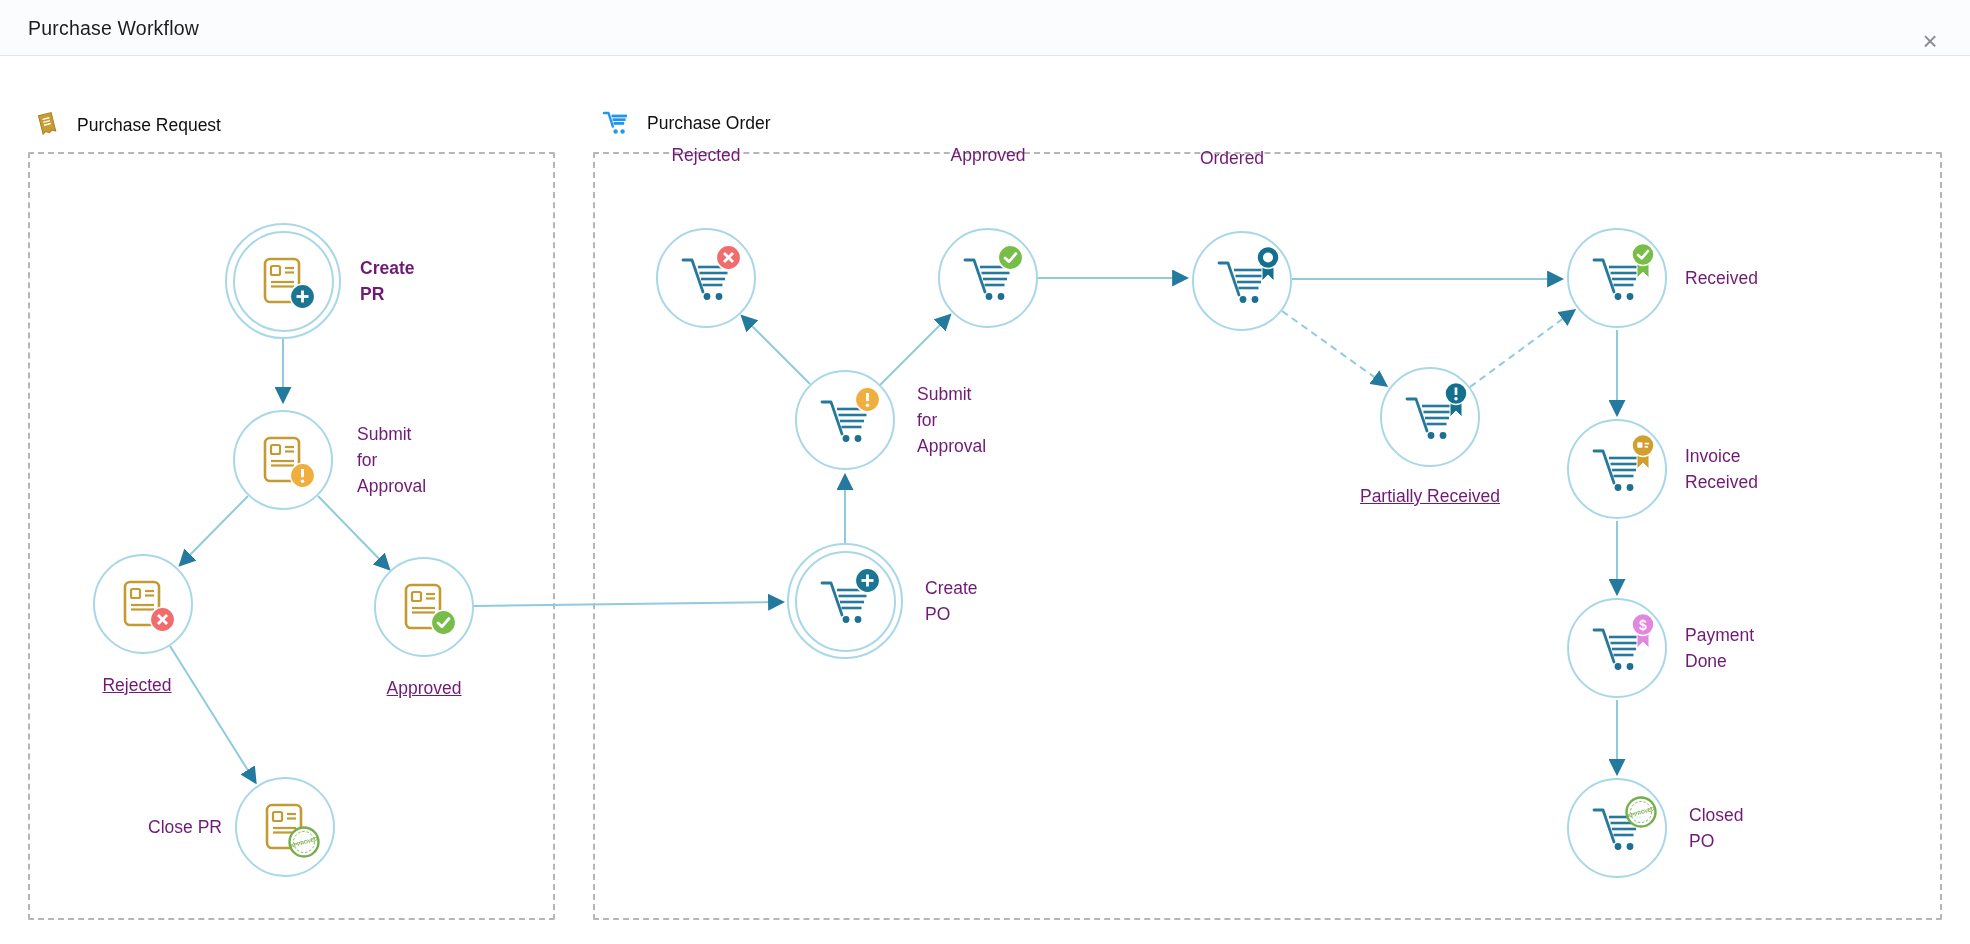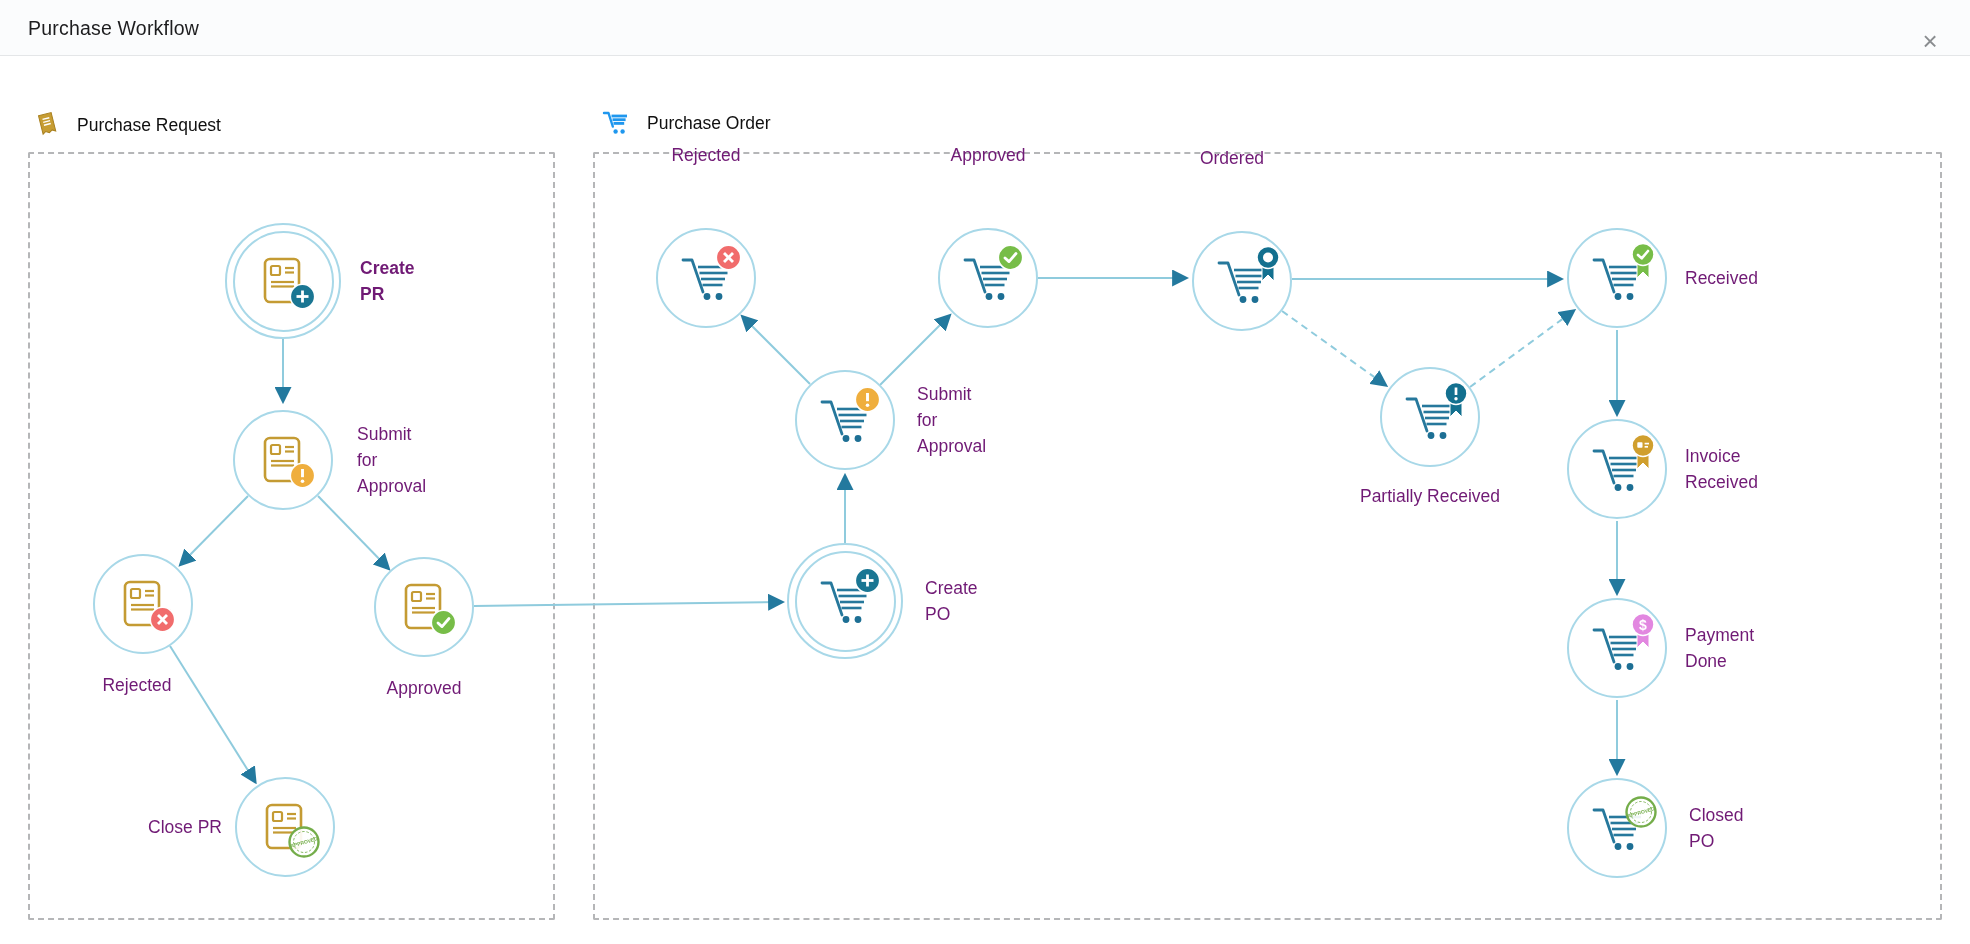--- a/index.html
+++ b/index.html
@@ -53,21 +53,21 @@
   .ring .circle { width:101px; height:101px; }
   .icon-wrap { position:relative; width:56px; height:52px; display:flex; align-items:center; justify-content:center; }
   .doc-wrap { width:46px; height:50px; }
   .badge { position:absolute; }
   
   .nlabel {
     position:absolute; font-size:17.5px; color:#701a75; line-height:26px;
   }
   .lab-right { max-width:110px; transform:translateY(-50%); }
   .lab-left  { text-align:left; white-space:nowrap; transform:translate(-100%,-50%); }
-  .lab-below { text-align:center; white-space:nowrap; transform:translateX(-50%); }
+  .lab-below { text-align:center; white-space:nowrap; transform:translateX(-50%);text-decoration:underline; }
   .lab-above { text-align:center; white-space:nowrap; transform:translateX(-50%); }
 </style>
 </head>
 <body>
 
 <div class="titlebar">
   <div class="title">Purchase Workflow</div>
   <div class="close-btn">×</div>
 </div>
 

